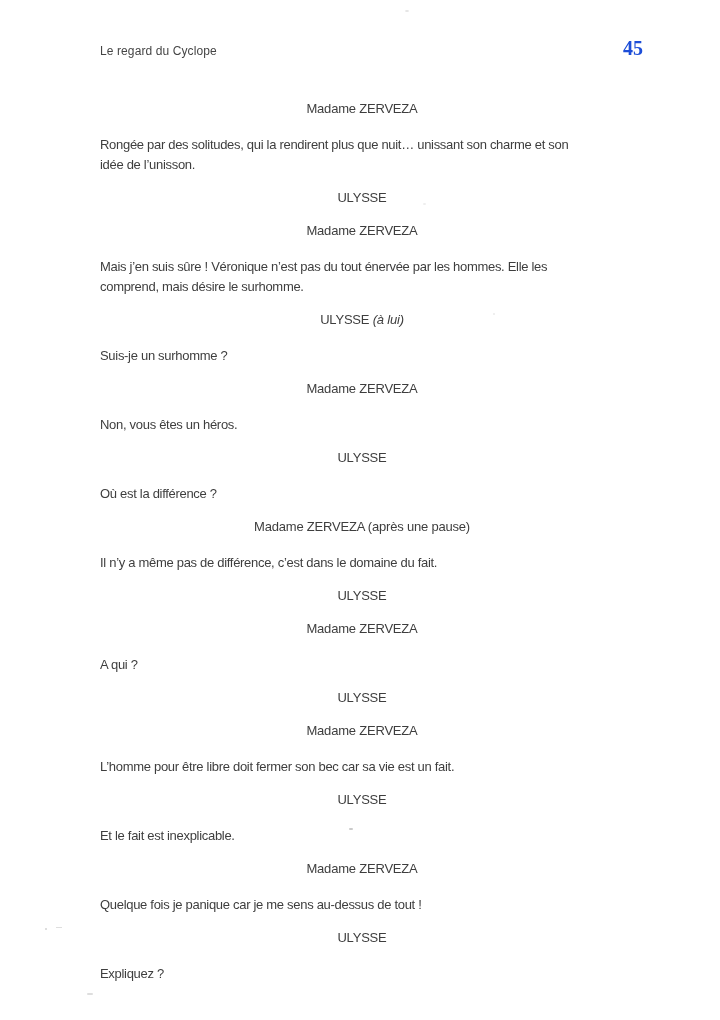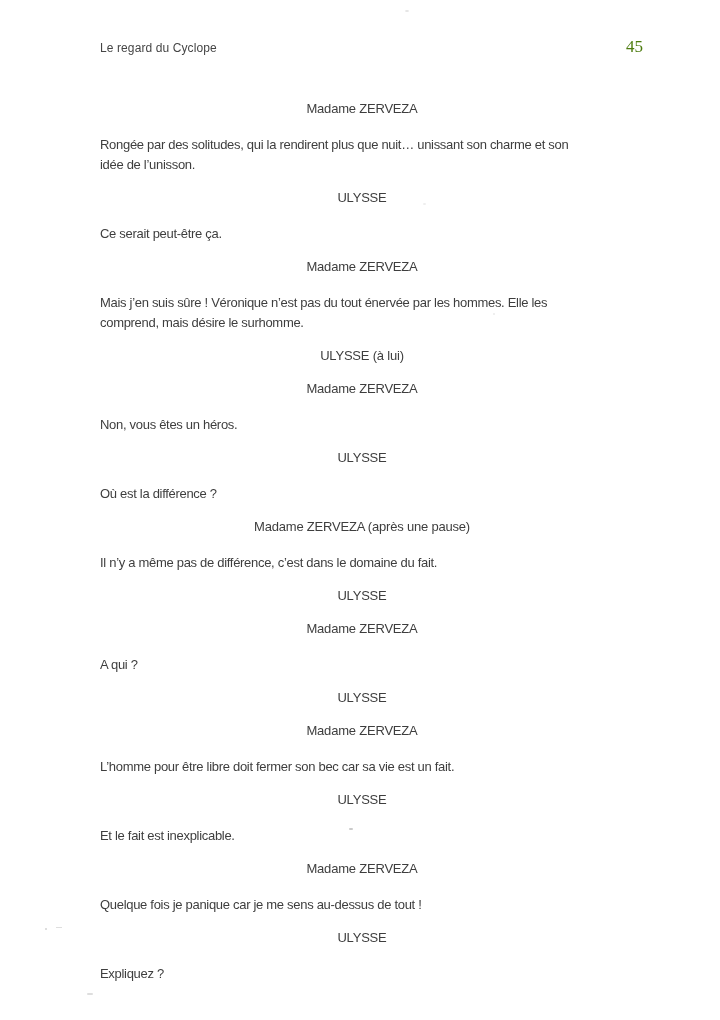--- a/index.html
+++ b/index.html
@@ -27,38 +27,40 @@
     justify-content: space-between;
     align-items: baseline;
   }
   .header-title {
     font-size: 12px;
     letter-spacing: 0.1px;
     color: #454545;
   }
   .page-number {
     font-family: "Liberation Serif", "DejaVu Serif", serif;
-    font-size: 17px;
-    color: #4d7c0f;
+    font-size: 20px;
+    color: #1d4ed8;
+    font-weight: bold;
   }
   .script-body {
     position: absolute;
     top: 86px;
     left: 100px;
     width: 524px;
   }
   .speaker {
     text-align: center;
     font-size: 13px;
     line-height: 20px;
     letter-spacing: -0.2px;
     margin: 13px 0 8px 0;
     color: #3e3e3e;
   }
   .speaker .ital {
+    font-style: italic;
   }
   .dialogue {
     font-size: 13px;
     line-height: 20px;
     letter-spacing: -0.3px;
     margin: 16px 0 8px 0;
     white-space: pre;
     color: #3e3e3e;
   }
   .speckle {
@@ -75,25 +77,25 @@
   <div class="header">
     <span class="header-title">Le regard du Cyclope</span>
     <span class="page-number">45</span>
   </div>
 
   <div class="script-body">
       <div class="speaker"><span>Madame ZERVEZA</span></div>
       <div class="dialogue">Rongée par des solitudes, qui la rendirent plus que nuit… unissant son charme et son
 idée de l’unisson.</div>
       <div class="speaker"><span>ULYSSE</span></div>
-      <div class="dialogue">Ce serait peut-être ça.</div>
       <div class="speaker"><span>Madame ZERVEZA</span></div>
       <div class="dialogue">Mais j’en suis sûre ! Véronique n’est pas du tout énervée par les hommes. Elle les
 comprend, mais désire le surhomme.</div>
       <div class="speaker"><span>ULYSSE</span><span class="ital"> (à lui)</span></div>
+      <div class="dialogue">Suis-je un surhomme ?</div>
       <div class="speaker"><span>Madame ZERVEZA</span></div>
       <div class="dialogue">Non, vous êtes un héros.</div>
       <div class="speaker"><span>ULYSSE</span></div>
       <div class="dialogue">Où est la différence ?</div>
       <div class="speaker"><span>Madame ZERVEZA</span><span> (après une pause)</span></div>
       <div class="dialogue">Il n’y a même pas de différence, c’est dans le domaine du fait.</div>
       <div class="speaker"><span>ULYSSE</span></div>
       <div class="speaker"><span>Madame ZERVEZA</span></div>
       <div class="dialogue">A qui ?</div>
       <div class="speaker"><span>ULYSSE</span></div>

